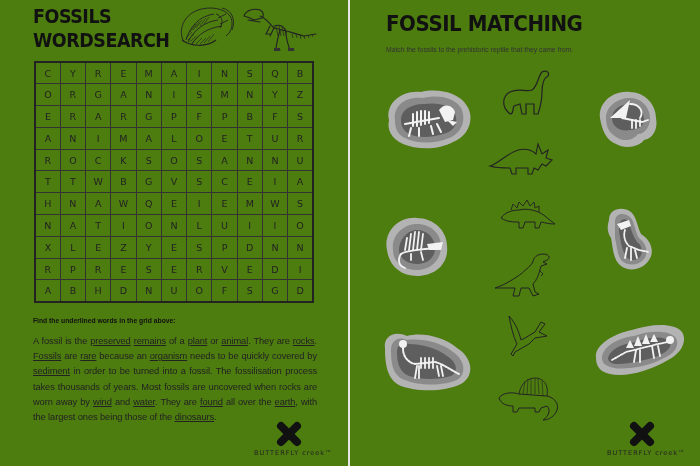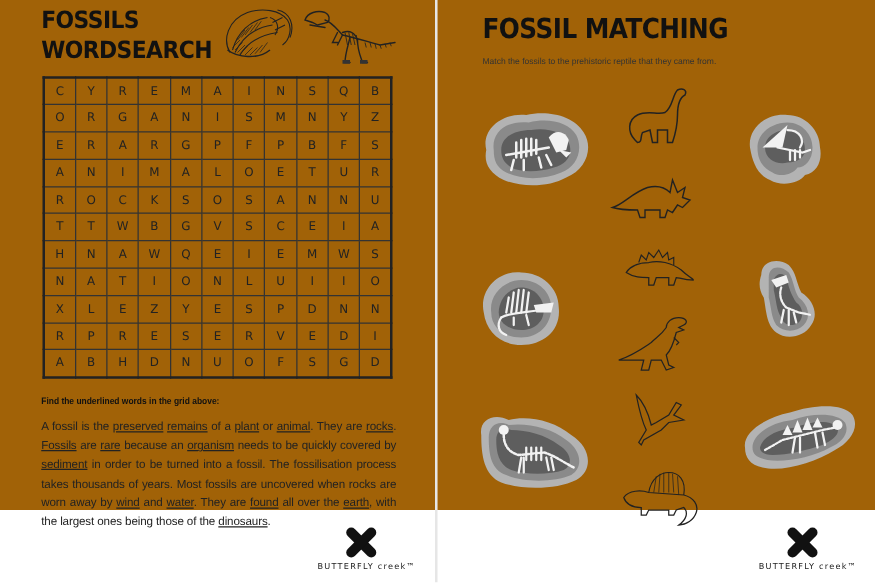--- a/index.html
+++ b/index.html
@@ -1,19 +1,19 @@
 <!DOCTYPE html>
 <html><head>
   <meta charset="utf-8">
   <style>
     * { box-sizing: border-box; margin: 0; padding: 0; }
     html, body { width: 700px; height: 466px; background: #ffffff; overflow: hidden; }
     body { position: relative; font-family: "Liberation Sans", sans-serif; color: #111; }
 
-    .page { position: absolute; top: 0; height: 408px; background: #a16207; }
+    .page { position: absolute; top: 0; height: 466px; background: #4d7c0f; }
     .page-left { left: 0; width: 349px; }
     .page-right { left: 350px; width: 350px; }
     .divider { position: absolute; left: 348px; top: 0; width: 2px; height: 466px; background: #e6e6e6; }
 
     .ws-title {
       position: absolute; left: 33px; top: 4px;
       font-family: "DejaVu Sans", sans-serif; font-weight: bold;
       font-size: 19px; line-height: 24px; letter-spacing: -0.5px;
       color: #111; transform: scaleX(0.92); transform-origin: left top;
     }

